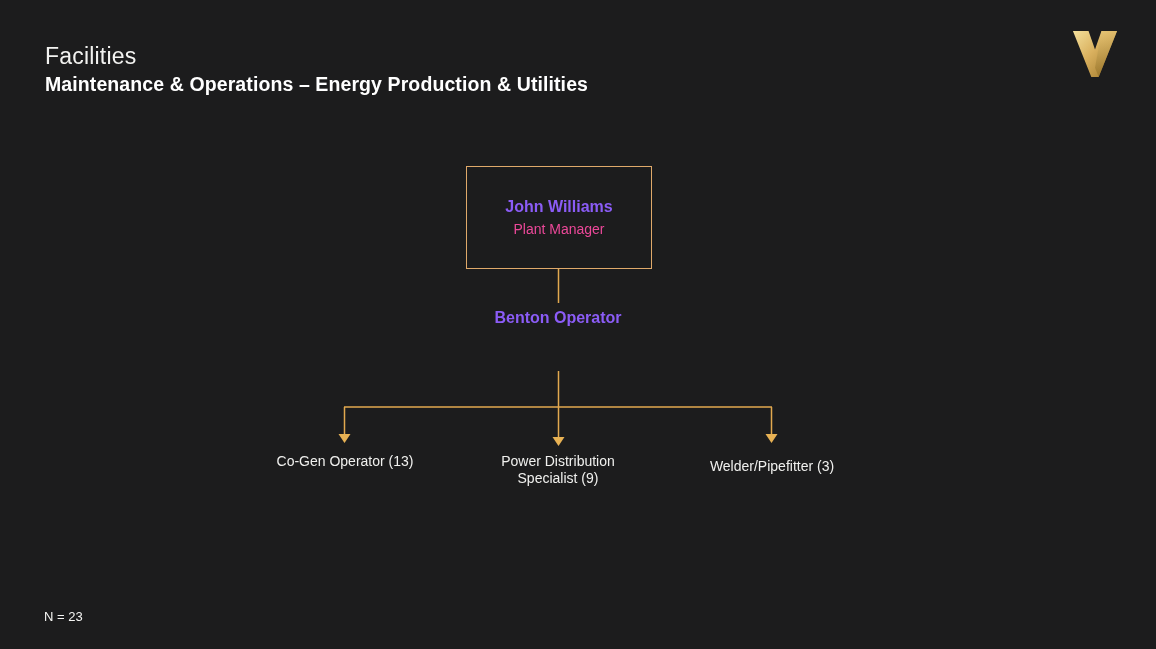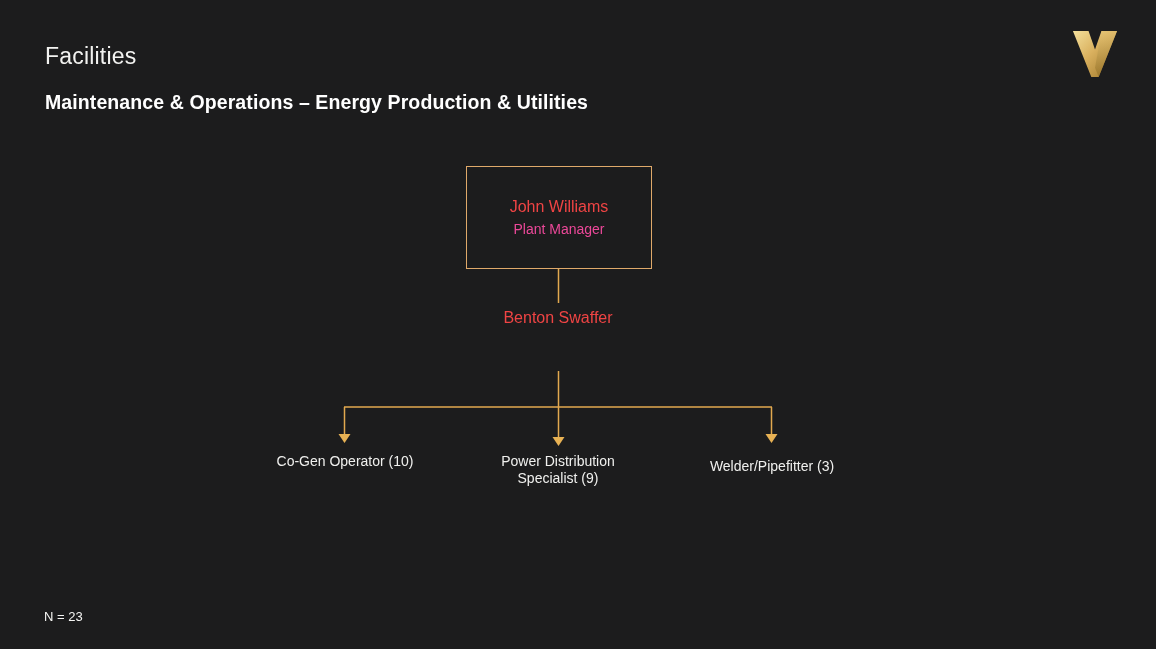--- a/index.html
+++ b/index.html
@@ -9,33 +9,33 @@
     font-family: "Liberation Sans", sans-serif;
     color: #f5f5f3;
     position: relative;
     overflow: hidden;
   }
   .abs { position: absolute; }
 
   
   .header { left: 45px; top: 43px; }
   .eyebrow { font-size: 23px; font-weight: 400; letter-spacing: 0.2px; color: #f2f2f0; }
-  .deck-title { font-size: 19.5px; font-weight: 700; margin-top: 21px; color: #ffffff; letter-spacing: 0.1px; text-align: right; }
+  .deck-title { font-size: 19.5px; font-weight: 700; margin-top: 3px; color: #ffffff; letter-spacing: 0.1px; text-align: right; }
 
   
   .logo { left: 1072px; top: 28px; width: 46px; height: 52px; }
 
   
   .node-box {
     left: 466px; top: 166px; width: 184px; height: 101px;
     border: 1.5px solid #dfa96a;
     display: flex; flex-direction: column; align-items: center; justify-content: center;
     gap: 5px; text-align: center;
   }
-  .node-name { font-size: 16px; font-weight: 400; color: #ef4444; }
+  .node-name { font-size: 16px; font-weight: 700; color: #8b5cf6; }
   .node-title { font-size: 14px; font-weight: 400; color: #ec4899; }
 
   .supervisor-block {
     left: 458px; top: 307px; width: 200px;
     display: flex; flex-direction: column; align-items: center;
     text-align: center;
   }
   .supervisor-block .node-name { line-height: 21px; }
   .supervisor-block .node-title { line-height: 18px; max-width: 150px; margin-top: 2px; }
 
@@ -88,20 +88,20 @@
     <polygon points="765.5,434 777.5,434 771.5,443"></polygon>
   </g>
 </svg>
 
 <div class="abs node-box">
   <div class="node-name">John Williams</div>
   <div class="node-title">Plant Manager</div>
 </div>
 
 <div class="abs supervisor-block">
-  <div class="node-name">Benton Swaffer</div>
+  <div class="node-name">Benton Operator</div>
 </div>
 
-<div class="abs report-label report-1">Co-Gen Operator (10)</div>
+<div class="abs report-label report-1">Co-Gen Operator (13)</div>
 <div class="abs report-label report-2">Power Distribution Specialist (9)</div>
 <div class="abs report-label report-3">Welder/Pipefitter (3)</div>
 
 <div class="abs footnote">N = 23</div>
 
 </body></html>

